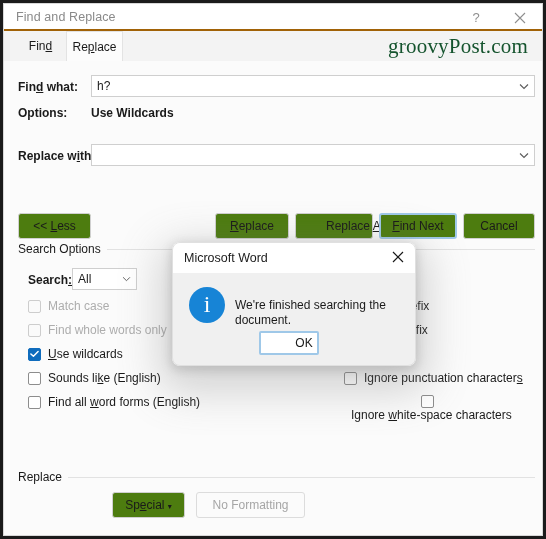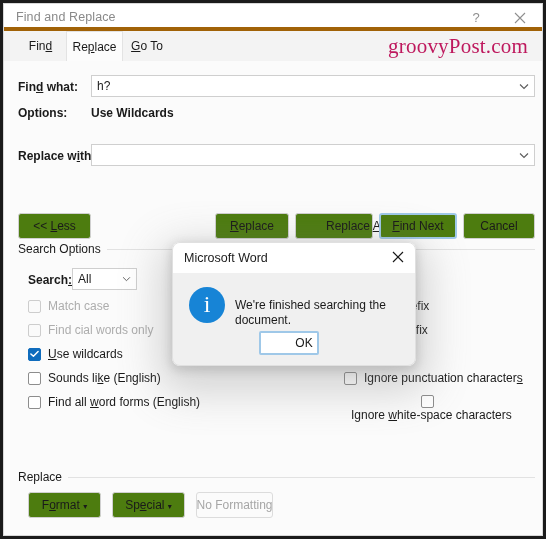--- a/index.html
+++ b/index.html
@@ -18,21 +18,21 @@
     background:#f3f3f3;
     border:1px solid #d8d8d8;
     box-sizing:border-box;
     overflow:hidden;
   }
 
   
   .titlebar{
     position:absolute; left:0; top:0; width:100%; height:27px;
     background:#ffffff;
-    border-bottom:4px solid #a16207;
+    border-bottom:2px solid #a16207;
     box-sizing:border-box;
   }
   .title-text{
     position:absolute; left:12px; top:6px;
     font-size:12.5px; color:#8a8a8a;
     letter-spacing:.1px;
   }
   .tb-btn{
     position:absolute; top:0; width:44px; height:27px;
     display:flex; align-items:center; justify-content:center;
@@ -60,21 +60,21 @@
     border-top:1px solid #e3e3e3;
   }
   .tab-find{ left:11px; width:51px; }
   .tab-replace{ left:62px; width:57px; }
   .tab-goto{ left:119px; width:48px; }
   .u{ text-decoration:underline; text-underline-offset:1px; }
 
   .watermark{
     position:absolute; right:14px; top:30px;
     font-family:"Liberation Serif", serif;
-    font-size:21px; color:#be185d;
+    font-size:21px; color:#14532d;
     letter-spacing:.2px;
   }
 
   
   .panel{
     position:absolute; left:0; top:57px; right:0; bottom:0;
     background:#fbfbfb;
   }
 
   .lbl{ position:absolute; font-size:12px; color:#1a1a1a; white-space:nowrap;font-weight:bold; }
@@ -219,23 +219,20 @@
     </div>
   </div>
 
   <div class="tabstrip">
     <div class="tab tab-find">
       <span><span>Fin</span><span class="u">d</span><span></span></span>
     </div>
     <div class="tab tab-replace active">
       <span><span>Re</span><span class="u">p</span><span>lace</span></span>
     </div>
-    <div class="tab tab-goto">
-      <span><span class="u">G</span><span>o To</span></span>
-    </div>
   </div>
 
   <div class="watermark">groovyPost.com</div>
 
   <div class="panel">
 
     <div class="lbl" style="left:14px; top:19px;"><span>Fin</span><span class="u">d</span><span> what:</span></div>
 
     <div class="combo" style="left:87px; top:14px; width:444px;">
       <div class="val">h?</div>
@@ -294,21 +291,21 @@
       </div>
     </div>
 
     <div class="cb disabled" style="left:24px; top:238px;">
       <span class="box"></span>
       <span class="txt"><span>Match case</span></span>
     </div>
 
     <div class="cb disabled" style="left:24px; top:262px;">
       <span class="box"></span>
-      <span class="txt"><span>Find cial words only</span></span>
+      <span class="txt"><span>Find whole words only</span></span>
     </div>
 
     <div class="cb checked" style="left:24px; top:286px;">
       <span class="box">
         <svg width="9" height="8" viewBox="0 0 10 8">
             <path d="M1 4 L3.8 6.6 L9 1.2" stroke="#ffffff" stroke-width="1.6" fill="none" stroke-linecap="round" stroke-linejoin="round"></path>
           </svg>
       </span>
       <span class="txt"><span class="u">U</span><span>se wildcards</span></span>
     </div>
@@ -339,29 +336,26 @@
     </div>
 
     <div class="cb" style="left:340px; top:334px;flex-direction:column;">
       <span class="box"></span>
       <span class="txt"><span>Ignore </span><span class="u">w</span><span>hite-space characters</span></span>
     </div>
 
     <div class="group-label" style="left:14px; top:409px;">Replace</div>
     <div class="group-rule" style="left:63px; top:416px; width:468px;"></div>
 
-    <div class="btn" style="left:24px; top:431px; width:73px;">
-      <span><span>F</span><span class="u">o</span><span>rmat</span> <span style="font-size:8px;">▾</span></span>
-    </div>
 
     <div class="btn" style="left:108px; top:431px; width:73px;">
       <span><span>Sp</span><span class="u">e</span><span>cial</span> <span style="font-size:8px;">▾</span></span>
     </div>
 
-    <div class="btn disabled" style="left:192px; top:431px; width:77px;align-items:center;">
+    <div class="btn disabled" style="left:192px; top:431px; width:109px;align-items:center;">
       <span>No Formatting</span>
     </div>
 
   </div>
 
   <div class="modal-shadow"></div>
 
   <div class="dialog">
     <div class="dlg-title-bar">
       <div class="dlg-title">Microsoft Word</div>

